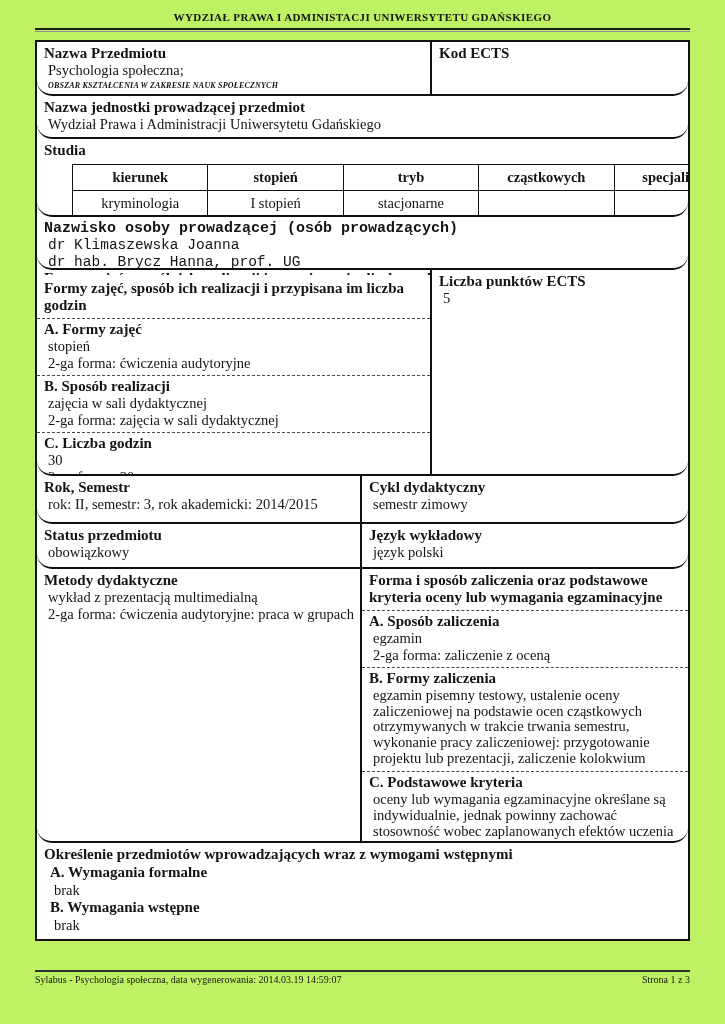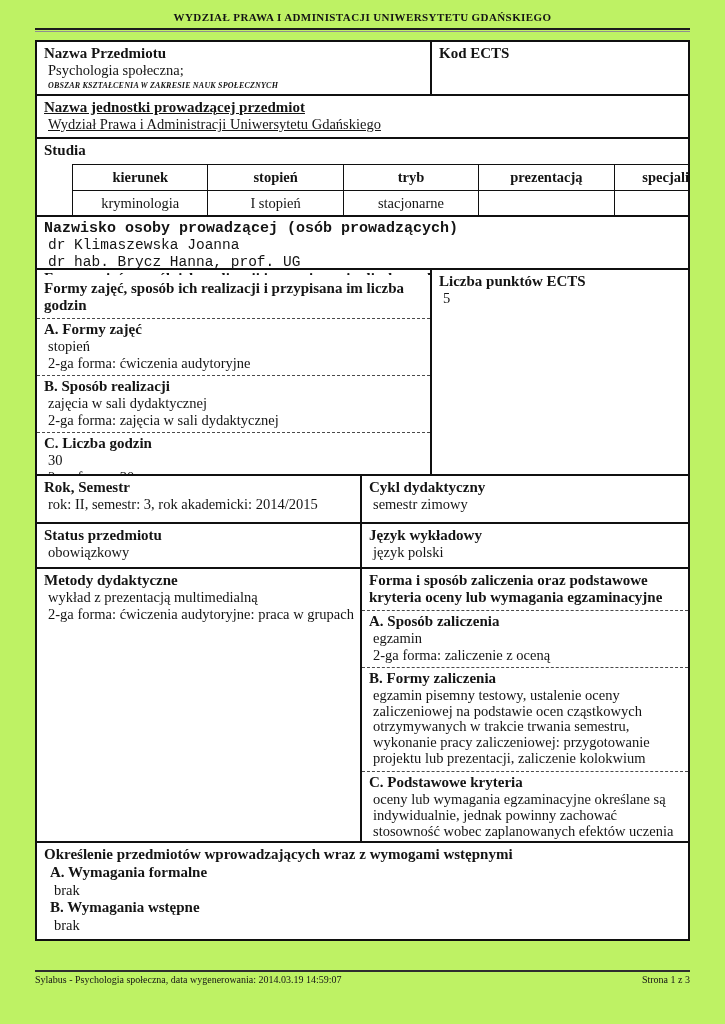--- a/index.html
+++ b/index.html
@@ -17,30 +17,30 @@
   }
   .header-rule {
     position: absolute; top: 28px; left: 35px; width: 655px; height: 4px;
     border-top: 2px solid #1c1c1c; border-bottom: 1px solid #8f8f8f;
   }
 
   .main-table {
     position: absolute; top: 40px; left: 35px; width: 655px;
     border: 2px solid #101010; background: #fff;
   }
-  .row { border-bottom: 2px solid #101010; overflow: hidden; }
+  .row { border-bottom: 2px solid #101010; overflow: hidden; border-radius: 15px; }
   .row:last-child { border-bottom: none; }
   .split { display: flex; }
   .lcell { border-right: 2px solid #101010; overflow: hidden; }
   .rcell { flex: 1 1 auto; overflow: hidden; }
   .w395 { flex: 0 0 395px; width: 395px; }
   .w325 { flex: 0 0 325px; width: 325px; }
 
   .r1 { height: 54px; }
-  .r2 { height: 43px; text-decoration: underline; }
+  .r2 { height: 43px; }
   .r3 { height: 78px; }
   .r4 { height: 53px; font-family: Liberation Mono, monospace; }
   .r5 { height: 206px; }
   .r6 { height: 48px; }
   .r7 { height: 45px; }
   .r8 { height: 274px; }
   .r9 { height: 96px; }
 
   .cell-title { font-weight: bold; font-size: 15px; line-height: 1.15; padding: 3px 8px 0 7px; }
   .sec-label  { font-weight: bold; font-size: 15px; line-height: 1.15; padding: 1px 8px 0 7px; }
@@ -99,21 +99,21 @@
     </div>
 
     <div class="row r3">
       <div class="cell-title">Studia</div>
       <table class="studies-table">
         <tbody>
             <tr>
           <th>kierunek</th>
           <th>stopień</th>
           <th>tryb</th>
-          <th>prezentacją</th>
+          <th>cząstkowych</th>
           <th>specjalizacja</th>
         </tr>
         <tr>
           <td>kryminologia</td>
           <td>I stopień</td>
           <td>stacjonarne</td>
           <td></td>
           <td></td>
         </tr>
       </tbody>

